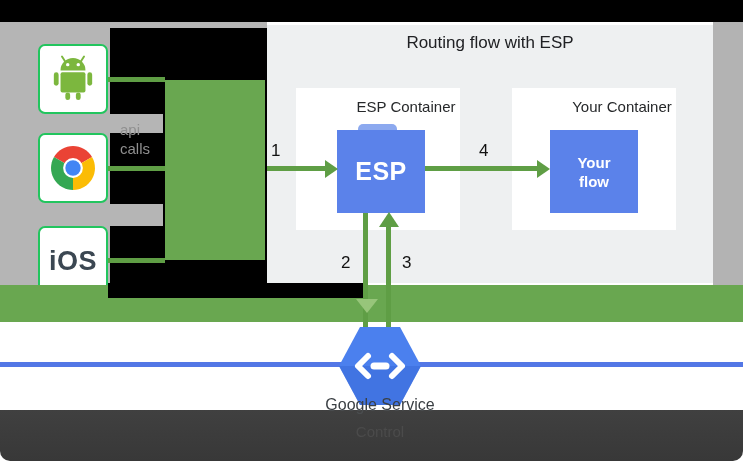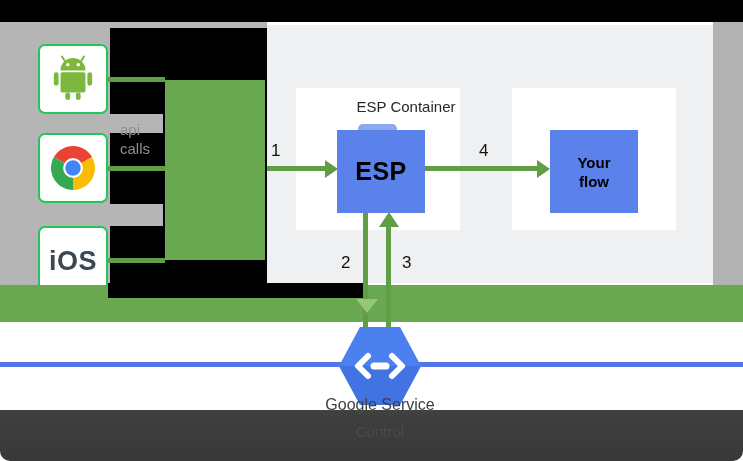--- a/index.html
+++ b/index.html
@@ -26,21 +26,21 @@
              color:#8f8f8f;text-align:left;}
   
   .panel{left:267px;top:25px;width:446px;height:258px;background:#eef0f1;}
   .panel-title{left:267px;top:33px;width:446px;text-align:center;font-size:17px;
                color:#202124;}
   .cont{width:164px;height:142px;top:88px;background:#ffffff;}
   .cont-title{width:164px;top:98px;text-align:center;font-size:15px;color:#26282a;margin-left:28px;}
   .esp-tab{left:358px;top:124px;width:39px;height:10px;background:#8ca9ef;
            border-radius:5px 5px 0 0;}
   .blue-box{top:130px;width:88px;height:83px;background:#5b82ea;display:flex;
-            align-items:center;justify-content:center;color:#000000;text-align:center;}
+            align-items:center;justify-content:center;color:#ffffff;text-align:center;}
   .esp-label{font-weight:bold;font-size:25px;letter-spacing:0.5px;}
   .your-label{font-weight:bold;font-size:15px;line-height:19px;width:46px;}
   
   .hline{height:5px;background:#5f9e45;top:166px;}
   .head-right{width:0;height:0;top:159.5px;border-top:9px solid transparent;
               border-bottom:9px solid transparent;border-left:13px solid #5f9e45;}
   .vline{width:5px;background:#5f9e45;}
   .head-down{width:0;height:0;left:356px;top:299px;border-left:11px solid transparent;
              border-right:11px solid transparent;border-top:14px solid #97c57a;}
   .head-up{width:0;height:0;left:379px;top:212px;border-left:10px solid transparent;
@@ -107,24 +107,26 @@
   </div>
 
   <div class="abs dev" style="top:226px">
     <span class="ios-text">iOS</span>
   </div>
 
   <div class="abs green-band"></div>
   <div class="abs band-black"></div>
 
   <div class="abs panel"></div>
+  <div class="abs panel-title">Routing flow with ESP</div>
 
   <div class="abs cont" style="left:296px"></div>
   <div class="abs cont" style="left:512px"></div>
   <div class="abs cont-title" style="left:296px">ESP Container</div>
+  <div class="abs cont-title" style="left:512px">Your Container</div>
 
   <div class="abs esp-tab"></div>
   <div class="abs blue-box" style="left:337px">
     <span class="esp-label">ESP</span>
   </div>
   <div class="abs blue-box" style="left:550px">
     <span class="your-label">Your flow</span>
   </div>
 
   <div class="abs hline" style="left:267px;width:59px"></div>

